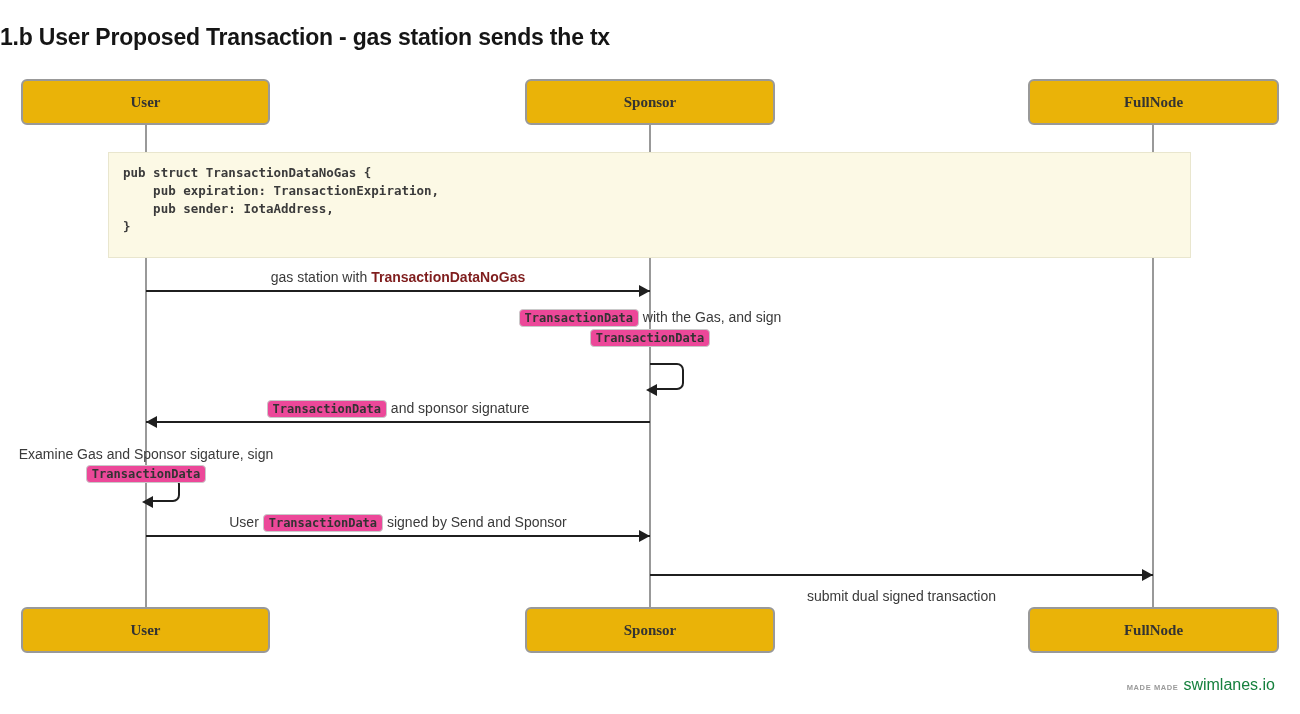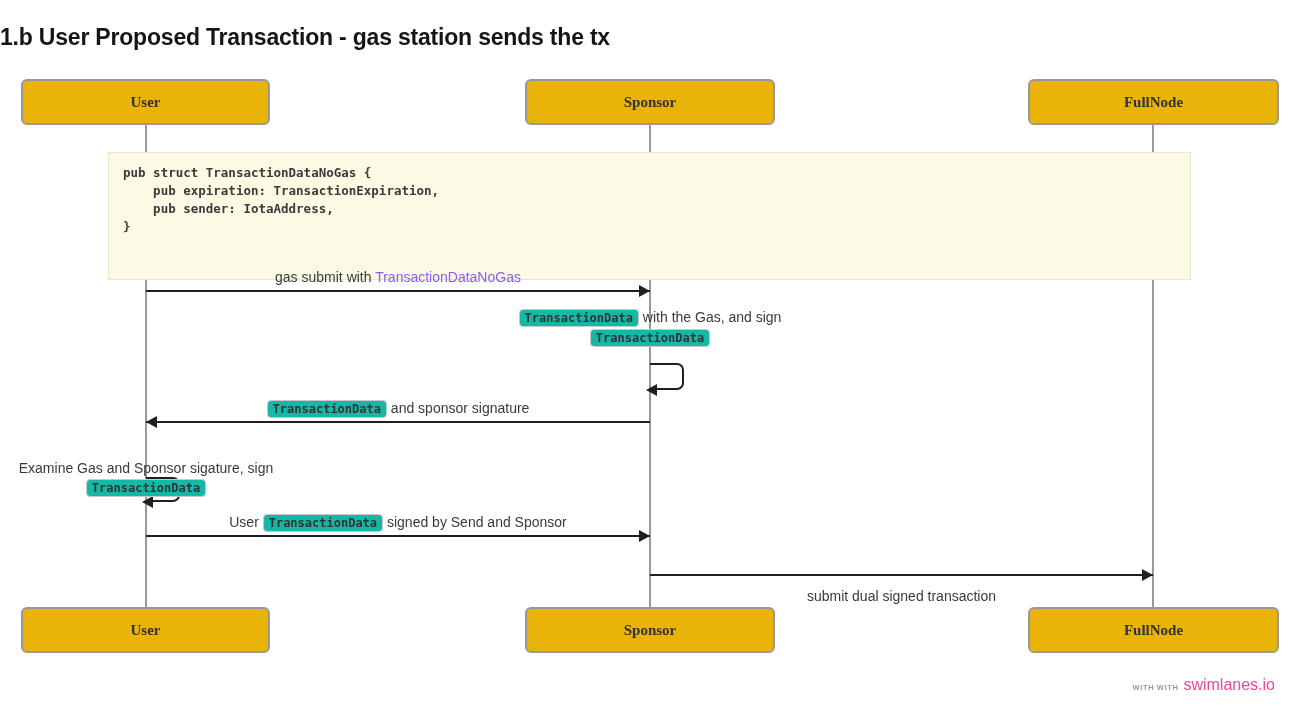--- a/index.html
+++ b/index.html
@@ -17,57 +17,57 @@
   .actor-box {
     position:absolute; height:46px; background:#eab308;
     border:2px solid #999999; border-radius:6px;
     display:flex; align-items:center; justify-content:center;
     font-size:15px; font-weight:700; color:#333333; z-index:3;font-family:Liberation Serif, serif;
   }
   .lifeline {
     position:absolute; top:125px; height:483px; width:2px; background:#999999; z-index:0;
   }
   .note {
-    position:absolute; left:108px; top:152px; width:1083px; height:128px;
+    position:absolute; left:108px; top:152px; width:1083px; height:106px;
     background:#fcf9e5; border:1px solid #e9e6ce; z-index:2;
     padding:11px 14px;
   }
   .note-line {
     font-family:"DejaVu Sans Mono","Liberation Mono",monospace;
     font-size:12.5px; line-height:18px; font-weight:600; color:#3b3b3b;
     white-space:pre;
   }
   .msg-label {
     position:absolute; text-align:center; font-size:14px; color:#3a3a3a;
     line-height:18px; z-index:2;
   }
-  .msg-label b { font-weight:400; color:#8b5cf6;margin-top:10px; }
+  .msg-label b { font-weight:700; color:#7f1d1d;margin-top:10px; }
   .chip {
     display:inline-block;
     font-family:"DejaVu Sans Mono","Liberation Mono",monospace;
     font-size:12px; font-weight:700; color:#333333;
-    background:#14b8a6; border:1px solid #c9c9c9; border-radius:4px;
+    background:#ec4899; border:1px solid #c9c9c9; border-radius:4px;
     padding:0 5px; line-height:16px; vertical-align:baseline;
   }
   .msg-line { position:absolute; height:2px; background:#1f1f1f; z-index:1; }
   .arrowhead { position:absolute; width:0; height:0; z-index:2;
     border-top:6px solid transparent; border-bottom:6px solid transparent; }
   .arrowhead.right { border-left:11px solid #1f1f1f; }
   .arrowhead.left  { border-right:11px solid #1f1f1f; }
   .self-loop {
     position:absolute; width:34px; border:2.5px solid #1f1f1f; border-left:none;
     border-radius:0 7px 7px 0; z-index:1;
   }
   .self-loop .arrowhead { left:-4px; bottom:-7.5px; }
   .footer {
     position:absolute; right:25px; top:676px; color:#8a8a8a; z-index:2;
     display:flex; align-items:baseline; gap:5px;
   }
   .footer .made-with { font-size:7.5px; letter-spacing:0.6px; color:#9a9a9a; font-weight:700; }
-  .footer .brand { font-size:16px; color:#ec4899; }
+  .footer .brand { font-size:16px; color:#15803d; }
 </style>
 </head>
 <body>
 
 <div class="canvas">
 
   <div class="title">1.b User Proposed Transaction - gas station sends the tx</div>
 
   <div class="lifeline" style="left:145px;"></div>
   <div class="lifeline" style="left:649px;"></div>
@@ -84,40 +84,40 @@
   </div>
 
   <div class="note">
     <div class="note-line">pub struct TransactionDataNoGas {</div>
     <div class="note-line">    pub expiration: TransactionExpiration,</div>
     <div class="note-line">    pub sender: IotaAddress,</div>
     <div class="note-line">}</div>
   </div>
 
   <div class="msg-label" style="left:146px; top:268px; width:504px;">
-    <span>gas submit with </span><b>TransactionDataNoGas</b>
+    <span>gas station with </span><b>TransactionDataNoGas</b>
   </div>
   <div class="msg-line" style="left:146px; top:290px; width:504px;"></div>
   <div class="arrowhead right" style="left:639px; top:285px;"></div>
 
   <div class="msg-label" style="left:450px; top:307px; width:400px;">
     <div style="margin-top:1px;"><span class="chip">TransactionData</span><span> with the Gas, and sign</span></div>
     <div style="margin-top:1px;"><span class="chip">TransactionData</span></div>
   </div>
   <div class="self-loop" style="left:650px; top:363px; height:27px;">
     <div class="arrowhead left"></div>
   </div>
 
   <div class="msg-label" style="left:146px; top:399px; width:504px;">
     <span class="chip">TransactionData</span><span> and sponsor signature</span>
   </div>
   <div class="msg-line" style="left:146px; top:421px; width:504px;"></div>
   <div class="arrowhead left" style="left:146px; top:416px;"></div>
 
-  <div class="msg-label" style="left:0px; top:459px; width:292px;">
+  <div class="msg-label" style="left:0px; top:445px; width:292px;">
     <div><span>Examine Gas and Sponsor sigature, sign</span></div>
     <div style="margin-top:1px;"><span class="chip">TransactionData</span></div>
   </div>
   <div class="self-loop" style="left:146px; top:477px; height:25px;">
     <div class="arrowhead left"></div>
   </div>
 
   <div class="msg-label" style="left:146px; top:513px; width:504px;">
     <span>User </span><span class="chip">TransactionData</span><span> signed by Send and Sponsor</span>
   </div>
@@ -134,17 +134,17 @@
     <span>User</span>
   </div>
   <div class="actor-box" style="left:525px; top:607px; width:250px;">
     <span>Sponsor</span>
   </div>
   <div class="actor-box" style="left:1028px; top:607px; width:251px;">
     <span>FullNode</span>
   </div>
 
   <div class="footer">
-    <span class="made-with">WITH WITH</span>
+    <span class="made-with">MADE MADE</span>
     <span class="brand">swimlanes.io</span>
   </div>
 
 </div>
 
 </body></html>

